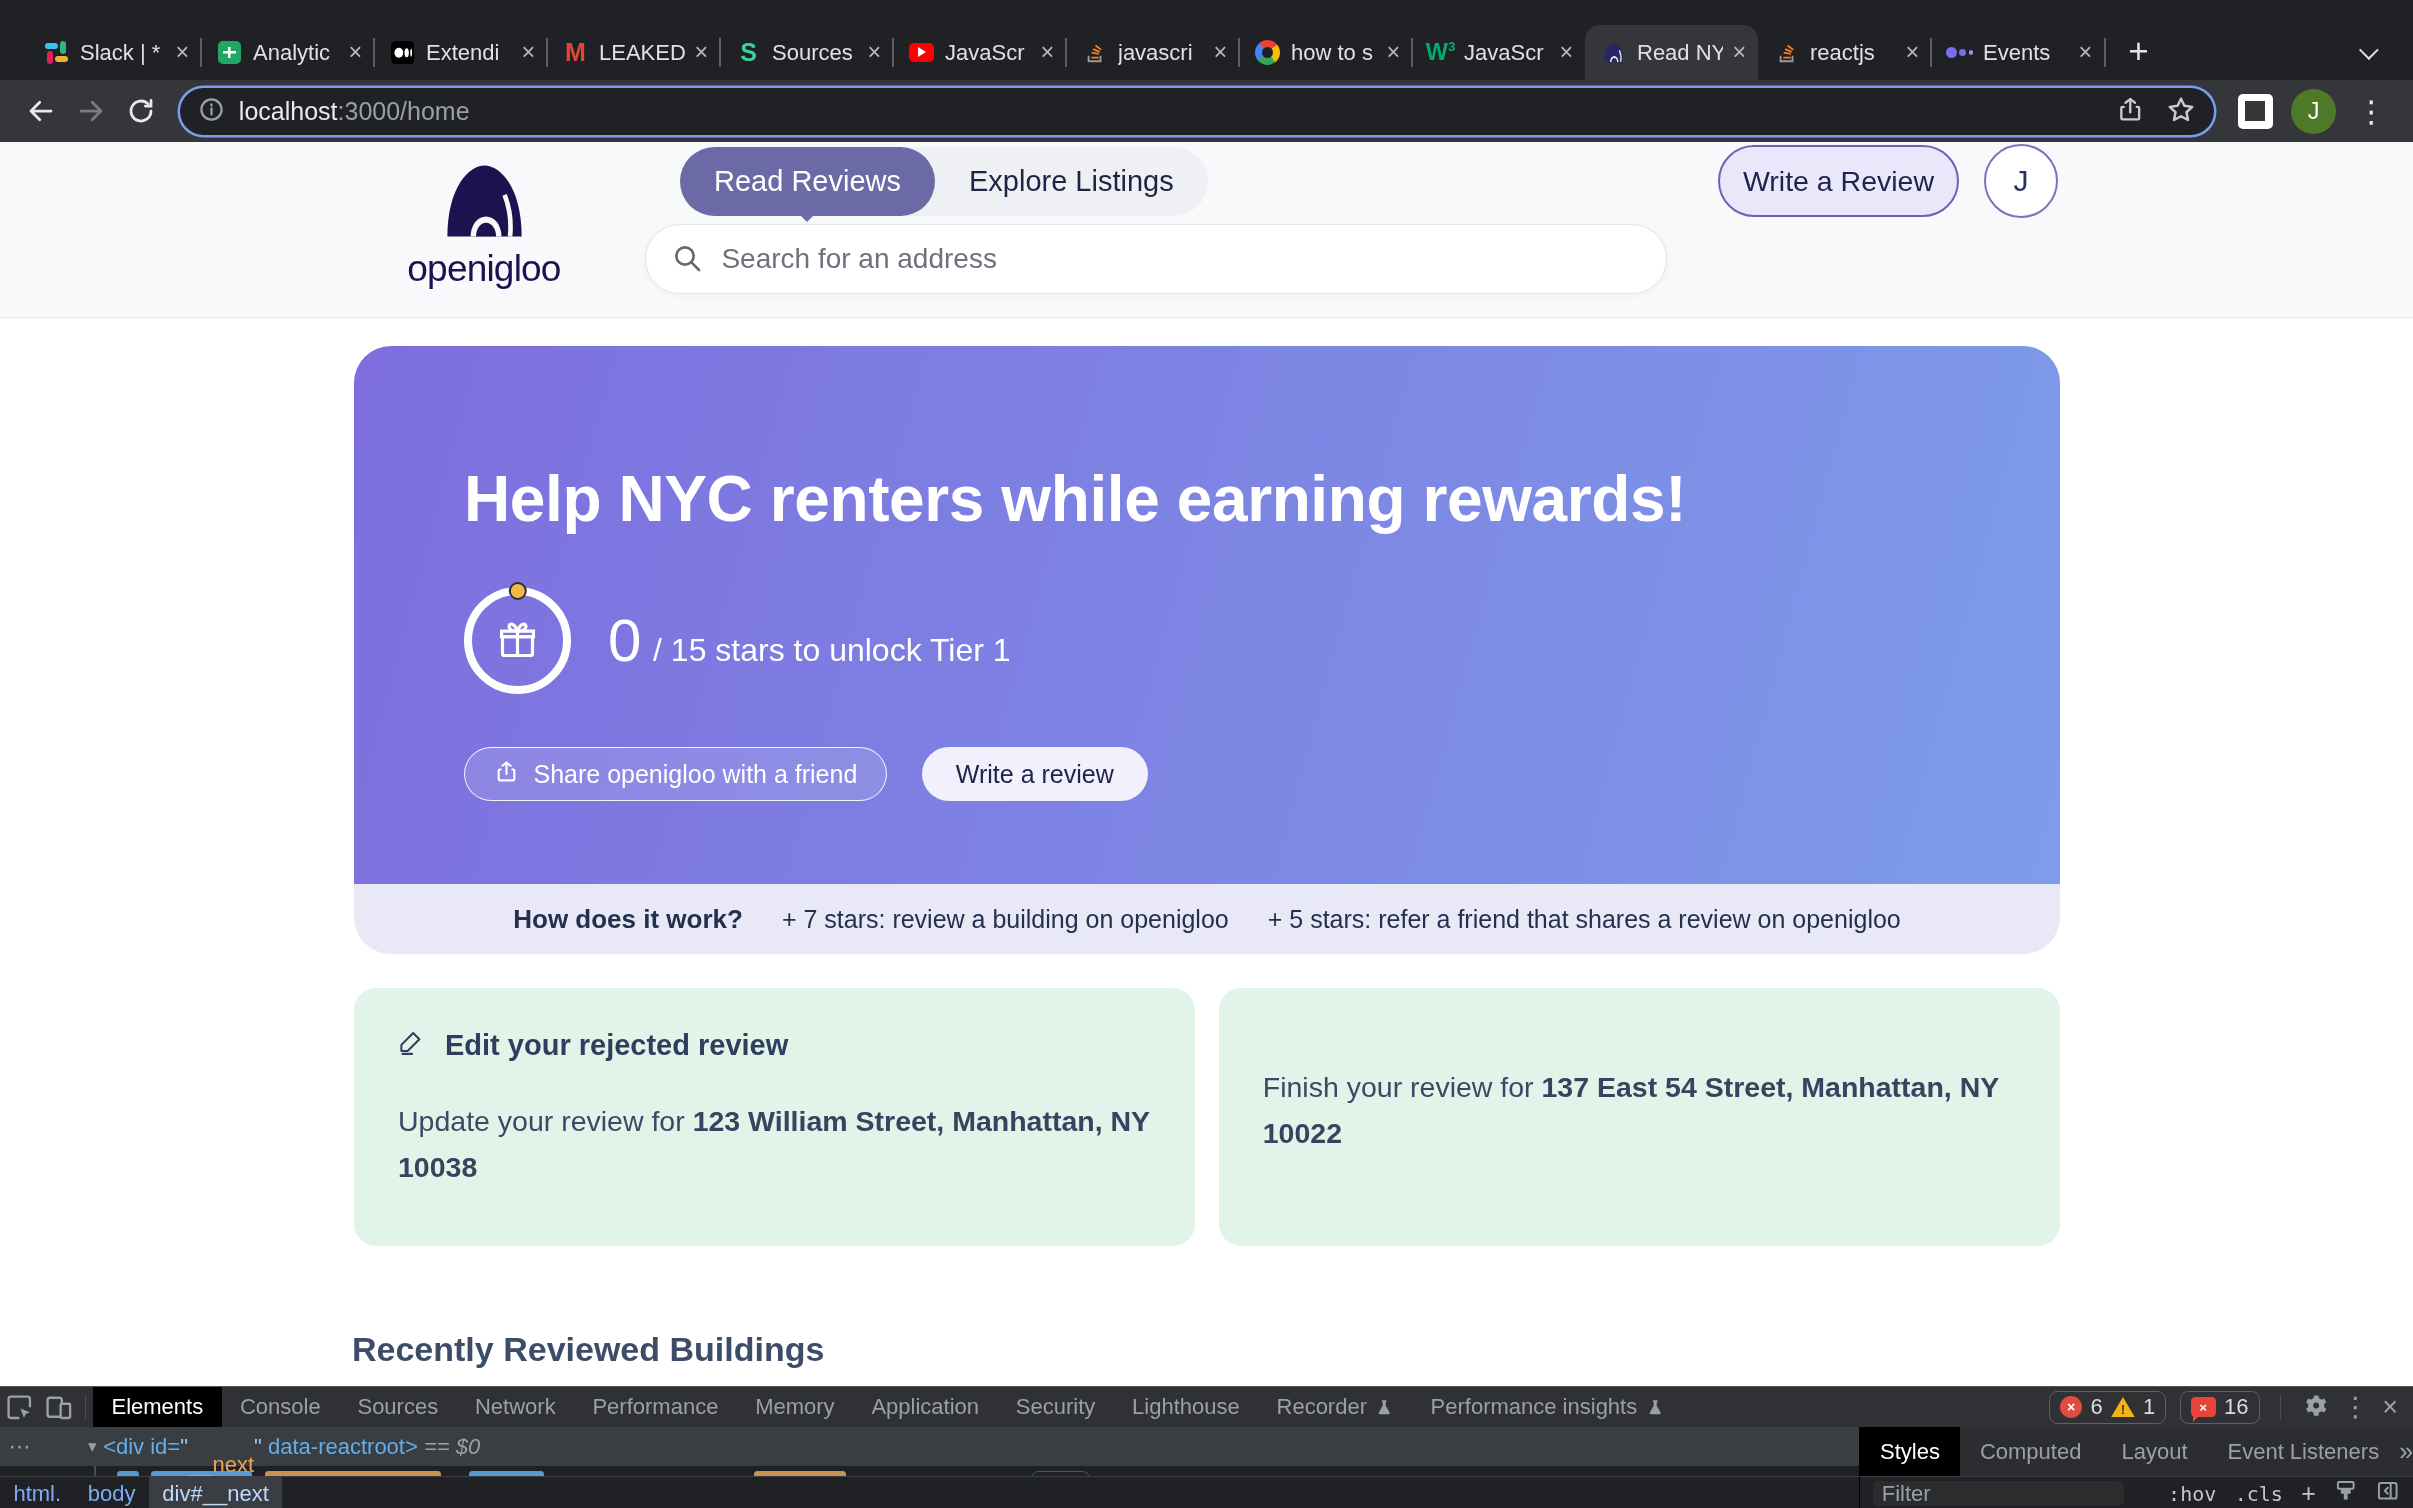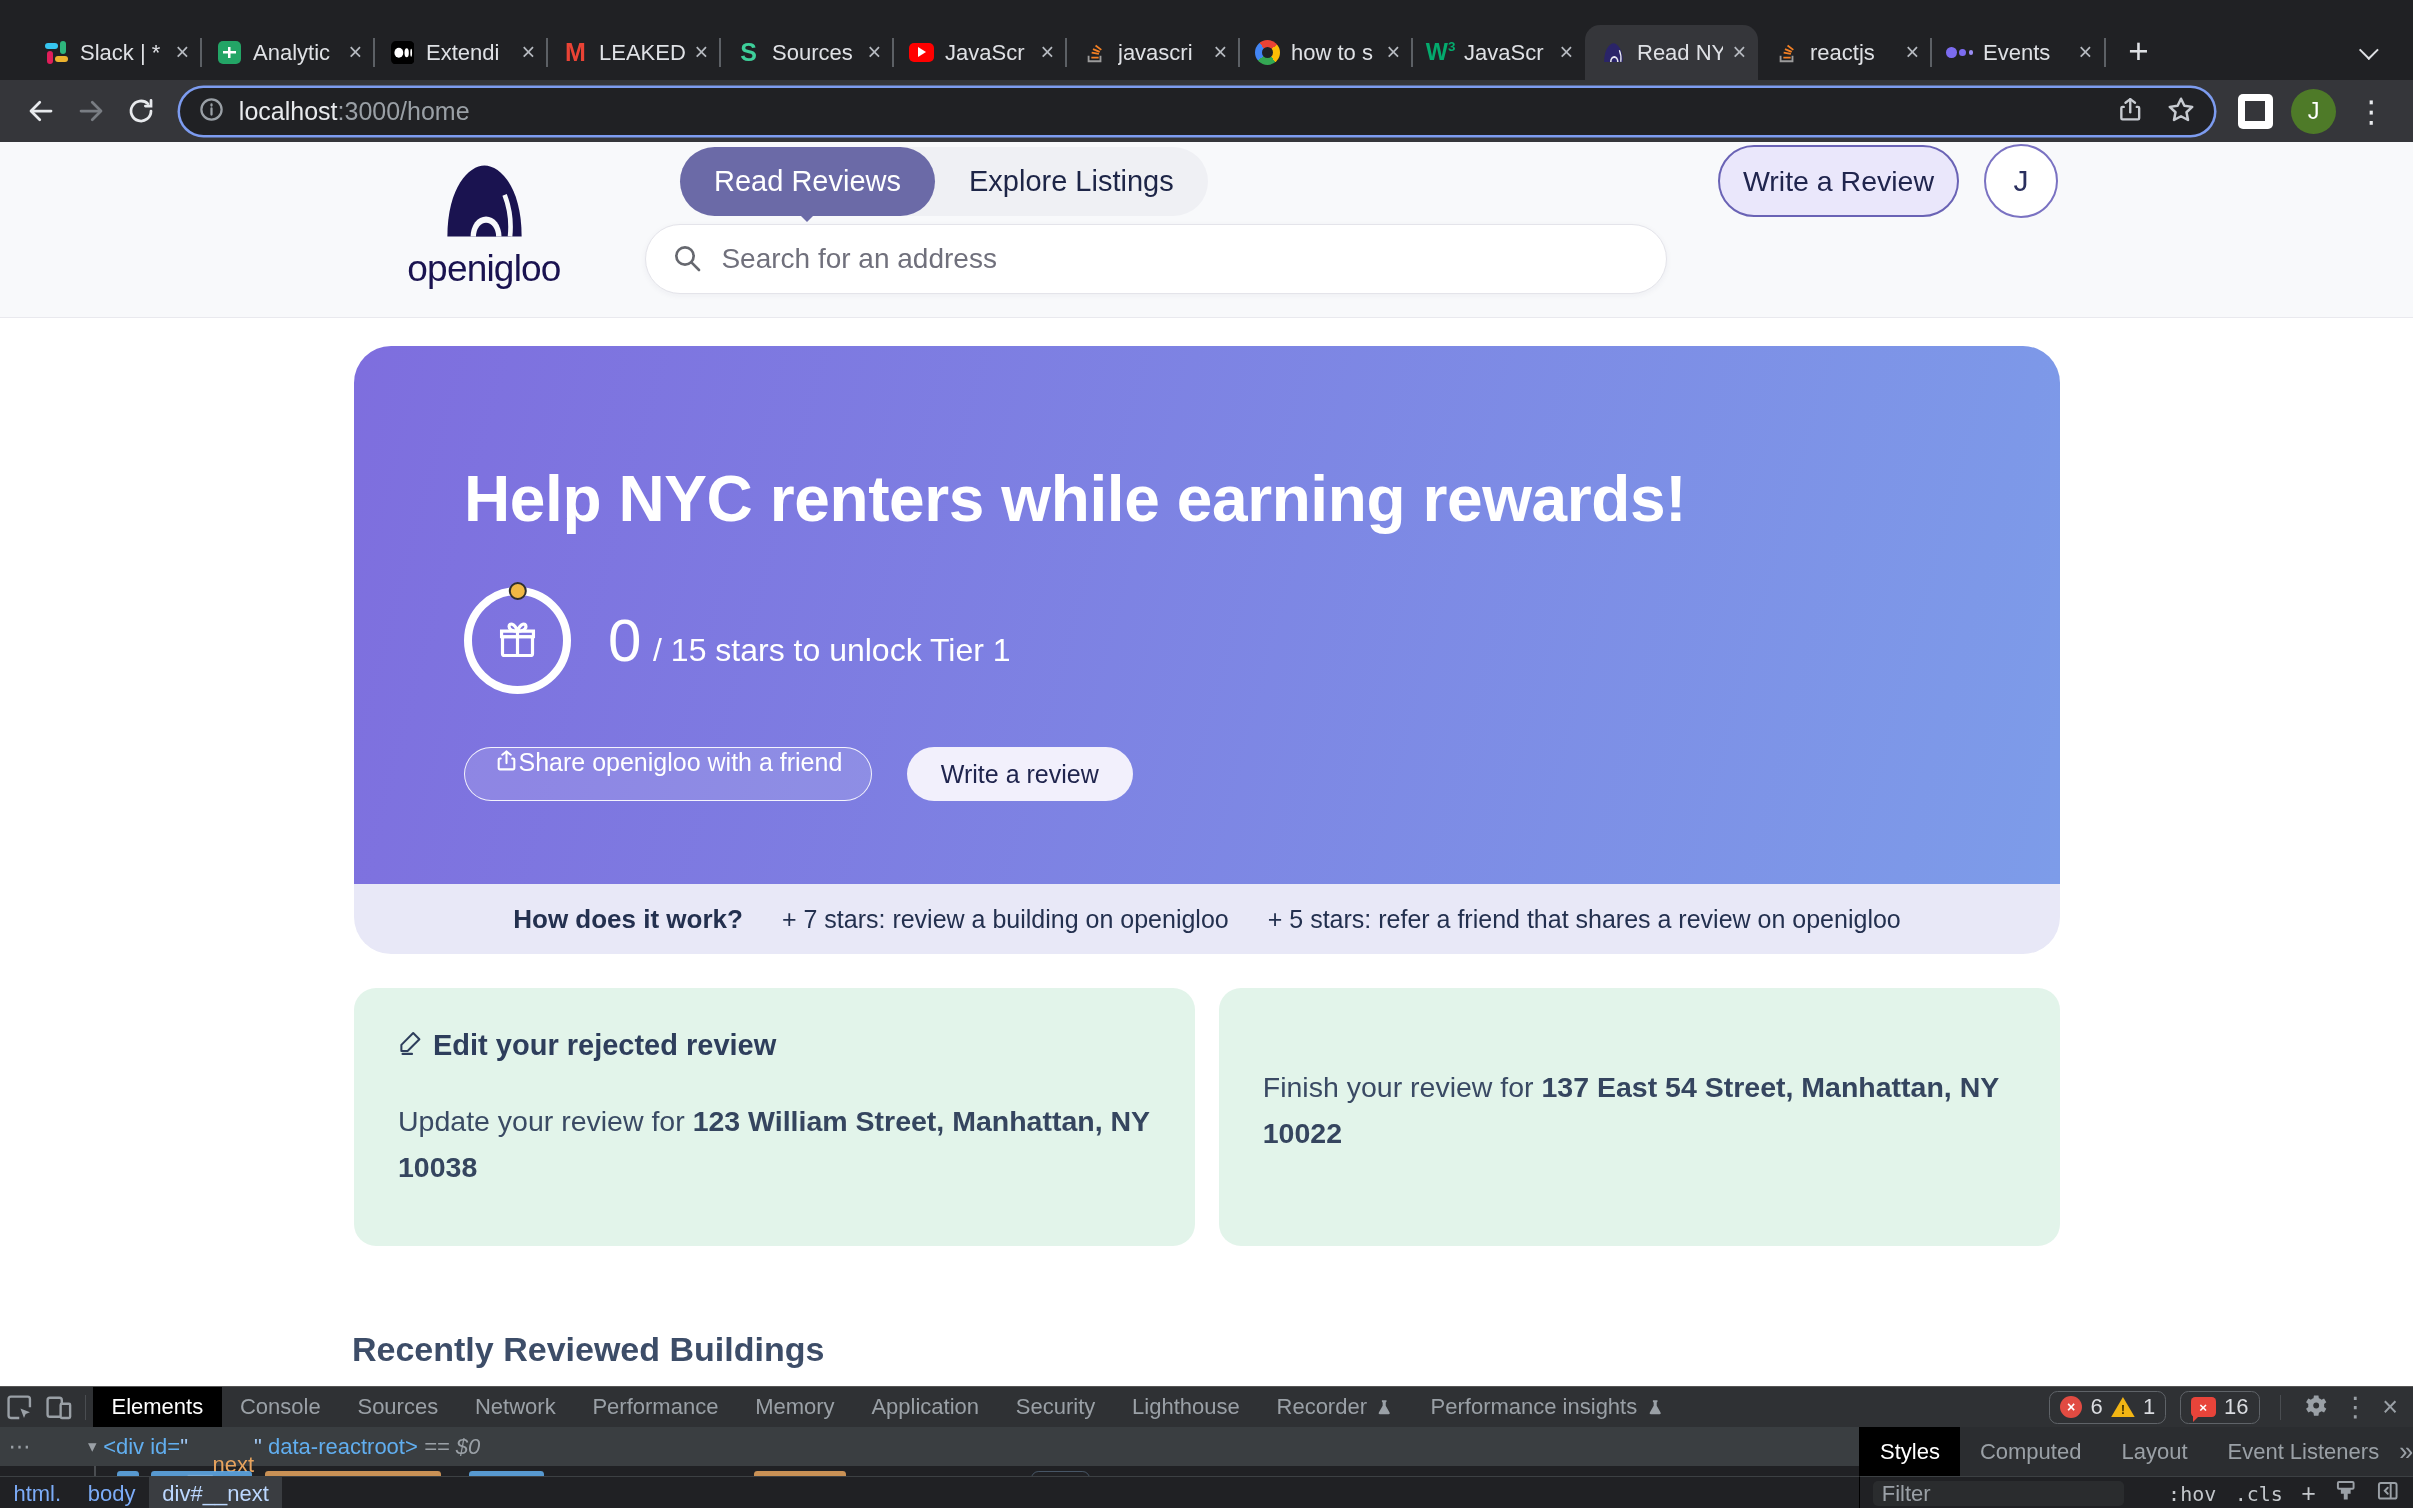--- a/index.html
+++ b/index.html
@@ -84,30 +84,30 @@
   .gift-row { position:absolute; left:110px; top:241px; display:flex; align-items:center; }
   .gift-circle { width:107px; height:107px; border:8.4px solid #fff; border-radius:50%; position:relative;
       display:flex; align-items:center; justify-content:center; }
   .gift-dot { position:absolute; top:-13.4px; left:50%; transform:translateX(-50%); width:18.4px; height:18.4px;
       background:#f0b844; border:2.5px solid #2f2f2f; border-radius:50%; }
   .points { margin-left:37px; display:flex; align-items:baseline; gap:11.7px; }
   .points-count { font-size:60px; font-weight:500; }
   .points-caption { font-size:32px; }
   .hero-btns { position:absolute; left:110px; top:401px; display:flex; gap:35px; }
   .share-btn { height:54px; padding:0 28.5px; border-radius:27px; background:rgba(255,255,255,.13);
-      border:1.7px solid rgba(255,255,255,.9); color:#fff; font-size:25px; display:flex; align-items:flex-start; }
+      border:1.7px solid rgba(255,255,255,.9); color:#fff; font-size:25px; display:flex; align-items:center; gap:15px; }
   .hero-write-btn { height:54px; padding:0 34px; border-radius:27px; background:#f2f0fc; color:#20254e; font-size:25px;
       display:flex; align-items:center; border:none; }
   .hero-foot { height:70px; background:#e8e8f7; display:flex; align-items:center; justify-content:center; gap:39px;
       color:#23304f; font-size:25px; }
   .hero-foot .q { font-weight:bold; font-size:26px; }
 
   .cards { position:absolute; left:354px; top:846px; width:1706px; display:flex; gap:23.5px; }
   .gcard { flex:1; height:258px; background:#e2f4ea; border-radius:22px; padding:40px 44px; color:#3a4a64; }
-  .gcard-title { display:flex; align-items:center; gap:8px; font-size:29px; font-weight:bold; color:#2e3e5c; }
+  .gcard-title { display:flex; align-items:center; gap:20px; font-size:29px; font-weight:bold; color:#2e3e5c; }
   .gcard-body { margin-top:37px; font-size:28.5px; line-height:1.6; max-width:754px; }
   .gcard-body .addr { font-weight:bold; color:#35455f; }
 
   .section-heading { position:absolute; left:352px; top:1188px; font-size:34px; font-weight:bold; color:#3d4d68; }
 
   
   .devtools { position:absolute; left:0; top:1386px; width:2413px; height:122px; background:#202124; border-top:0.8px solid #555; }
   .dt-toolbar { height:40px; background:#2f3134; display:flex; align-items:center; }
   .dt-icon { width:39px; height:40px; display:flex; align-items:center; justify-content:center; flex:none; }
   .dt-sep { width:1.7px; height:25px; background:#4a4d51; margin:0 6.7px; flex:none; }

